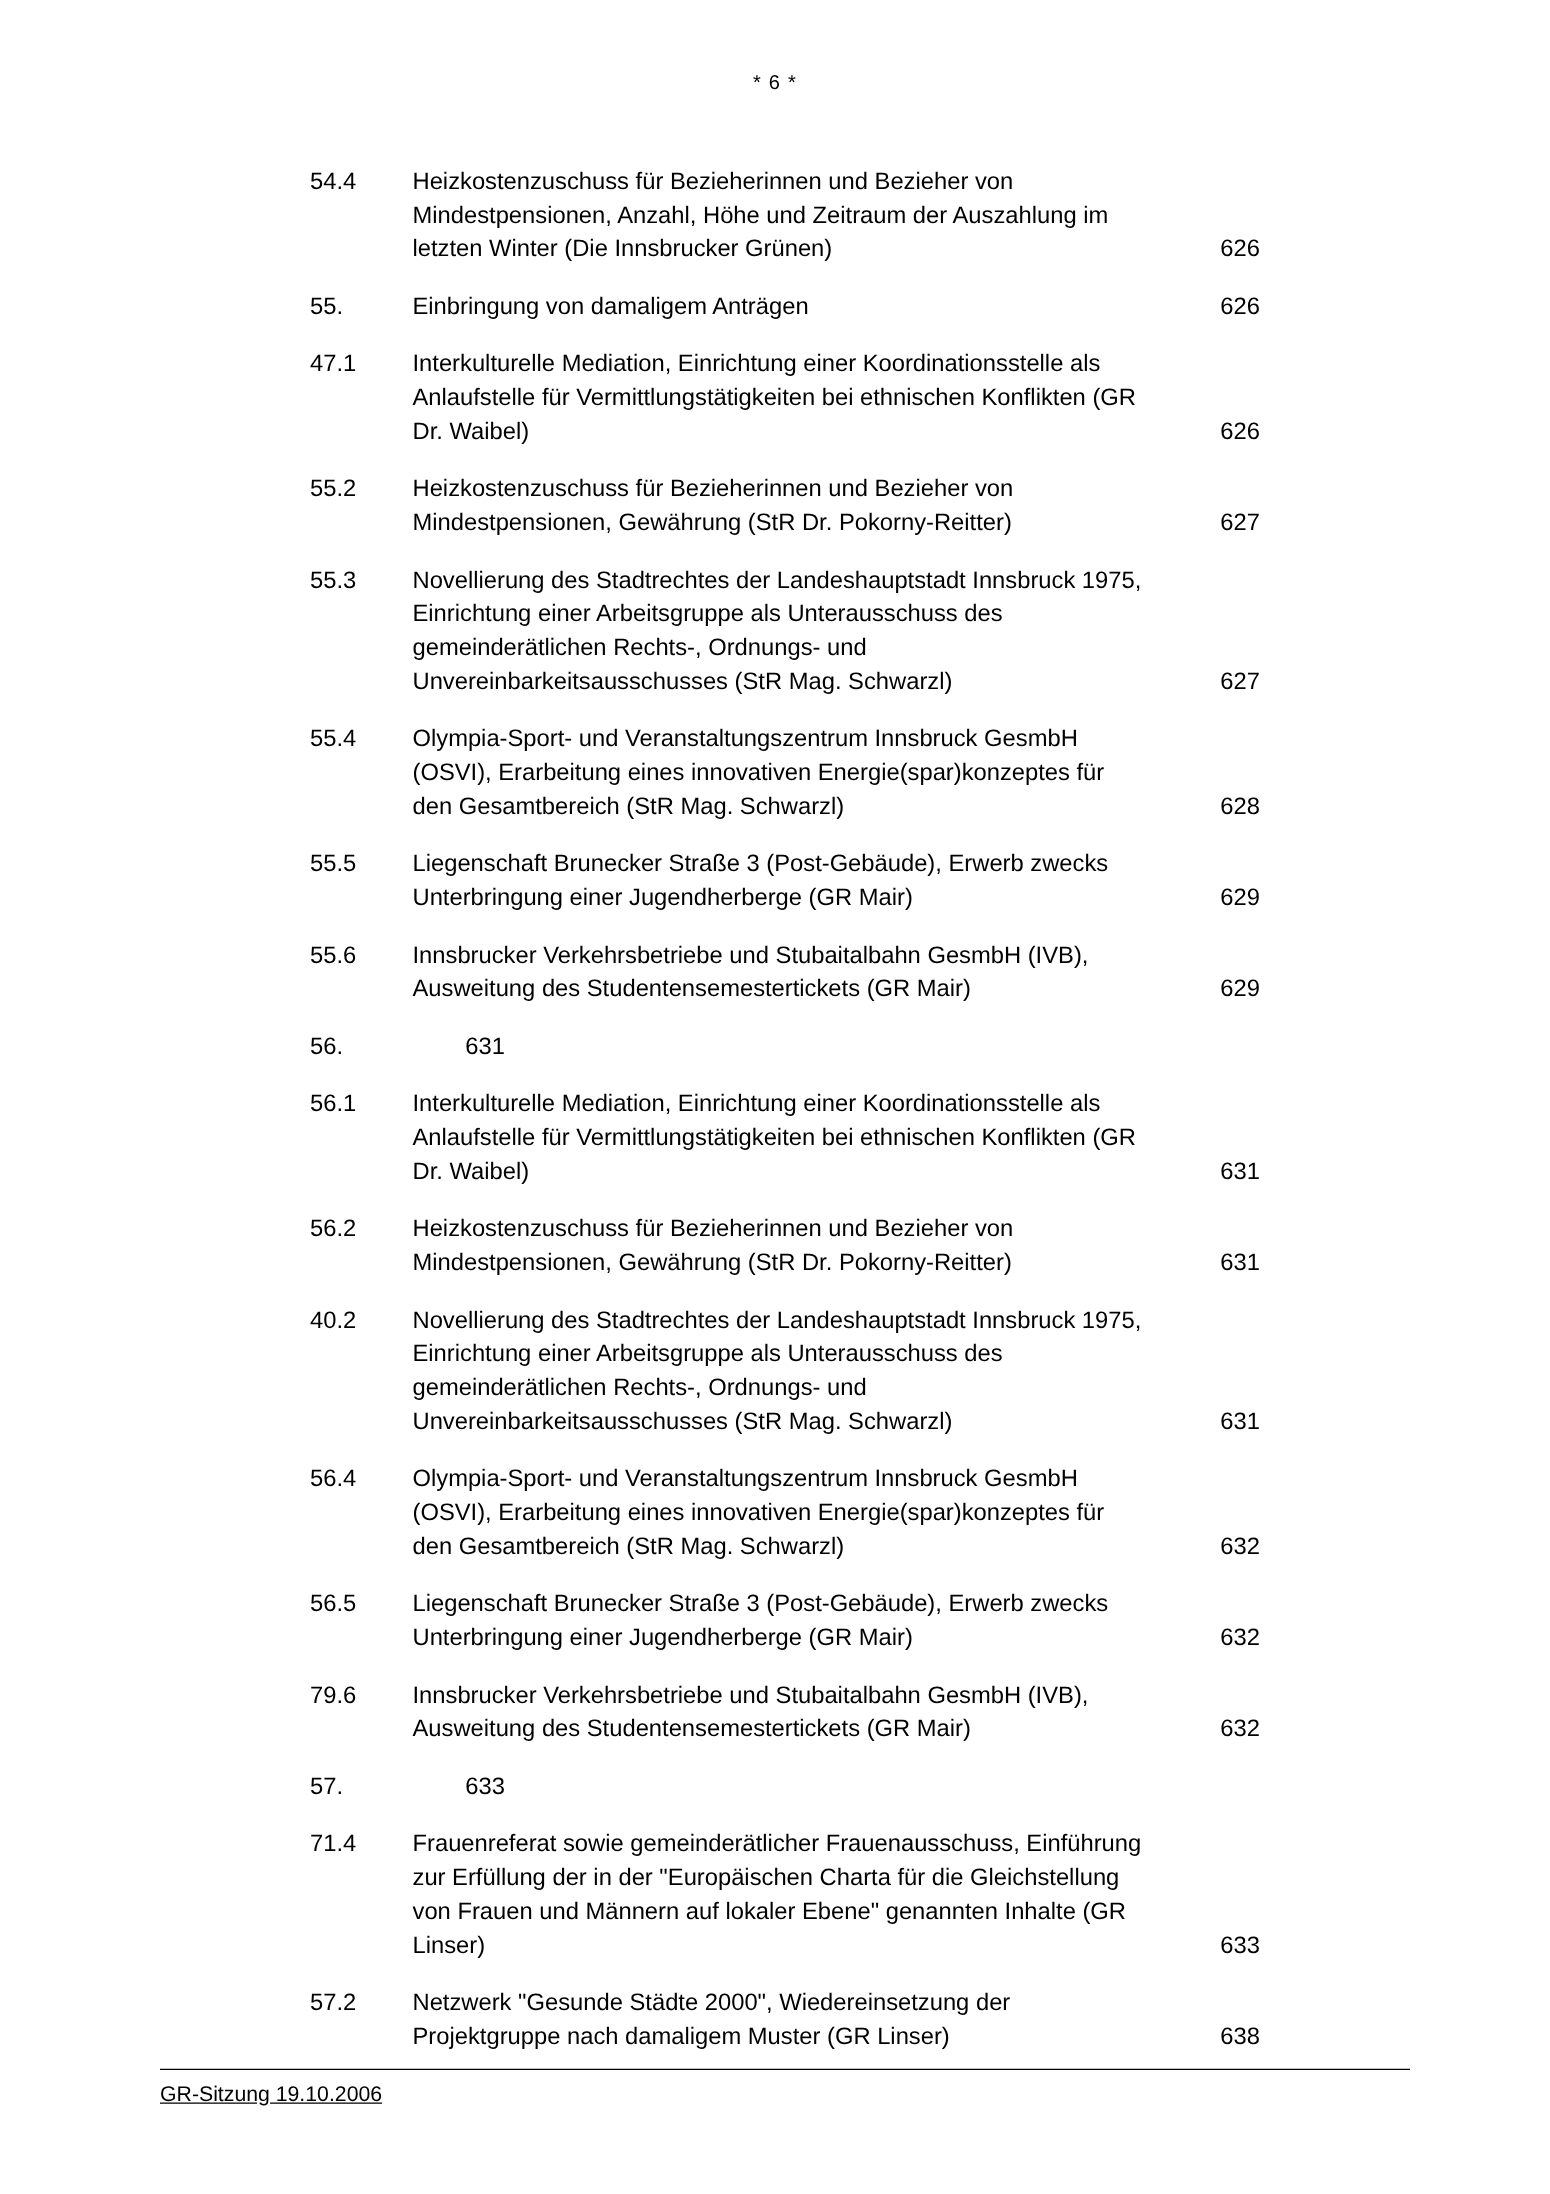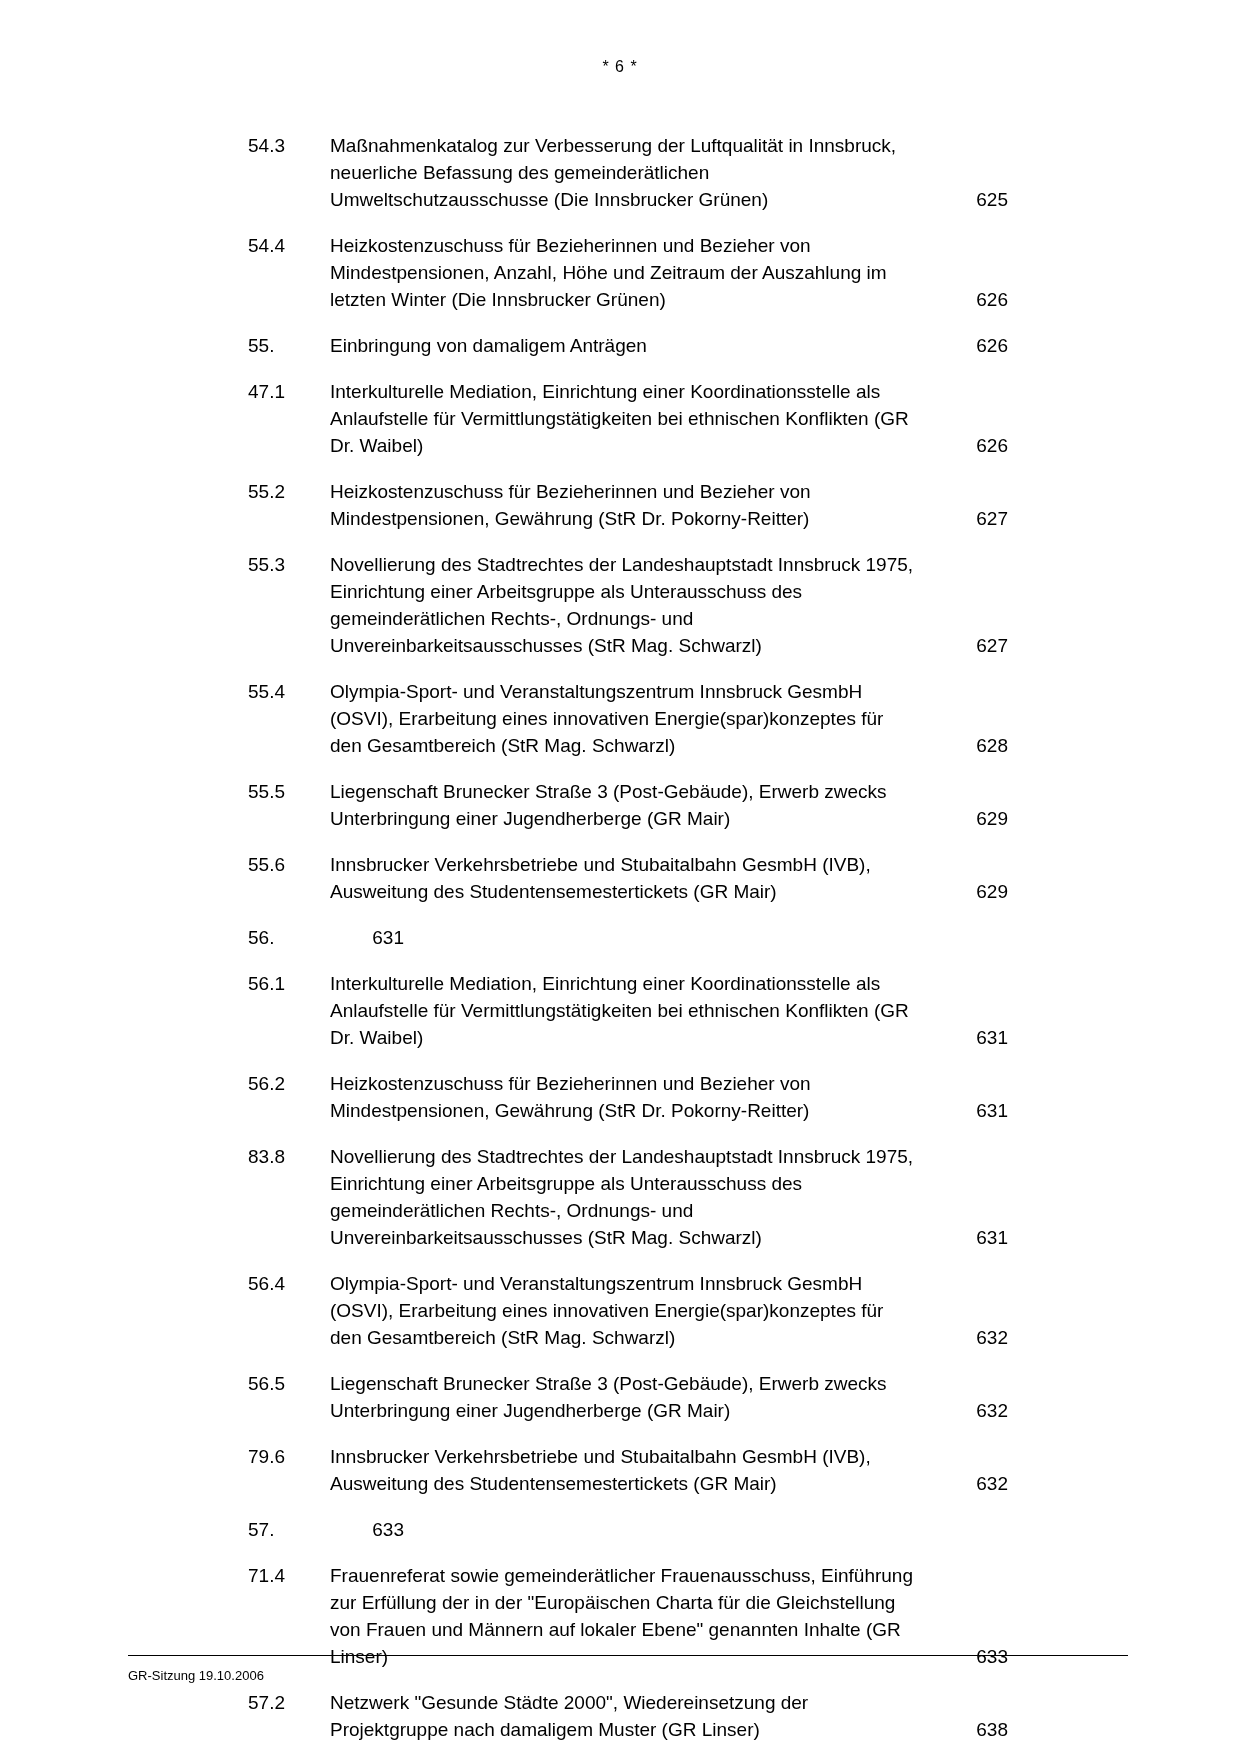--- a/index.html
+++ b/index.html
@@ -66,38 +66,34 @@
     left: 128px;
     right: 112px;
     bottom: 68px;
   }
   .footer-rule {
     border-top: 1px solid #000;
     width: 100%;
     margin-bottom: 9px;
   }
   .footer-text {
-    font-size: 13px;
+    font-size: 17px;
     line-height: 22px;
+    text-decoration: underline;
   }
 </style>
 </head>
 <body>
 
 <div class="page">
 
   <div class="page-header">* 6 *</div>
 
   <div class="toc">
 
-    <div class="toc-row">
-      <div class="toc-num">54.3</div>
-      <div class="toc-title">Maßnahmenkatalog zur Verbesserung der Luftqualität in Innsbruck, neuerliche Befassung des gemeinderätlichen Umweltschutzausschusse (Die Innsbrucker Grünen)</div>
-      <div class="toc-page">625</div>
-    </div>
 
     <div class="toc-row">
       <div class="toc-num">54.4</div>
       <div class="toc-title">Heizkostenzuschuss für Bezieherinnen und Bezieher von Mindestpensionen, Anzahl, Höhe und Zeitraum der Auszahlung im letzten Winter (Die Innsbrucker Grünen)</div>
       <div class="toc-page">626</div>
     </div>
 
     <div class="toc-row">
       <div class="toc-num">55.</div>
       <div class="toc-title">Einbringung von damaligem Anträgen</div>
@@ -151,21 +147,21 @@
       <div class="toc-page">631</div>
     </div>
 
     <div class="toc-row">
       <div class="toc-num">56.2</div>
       <div class="toc-title">Heizkostenzuschuss für Bezieherinnen und Bezieher von Mindestpensionen, Gewährung (StR Dr. Pokorny-Reitter)</div>
       <div class="toc-page">631</div>
     </div>
 
     <div class="toc-row">
-      <div class="toc-num">83.8</div>
+      <div class="toc-num">40.2</div>
       <div class="toc-title">Novellierung des Stadtrechtes der Landeshauptstadt Innsbruck 1975, Einrichtung einer Arbeitsgruppe als Unterausschuss des gemeinderätlichen Rechts-, Ordnungs- und Unvereinbarkeitsausschusses (StR Mag. Schwarzl)</div>
       <div class="toc-page">631</div>
     </div>
 
     <div class="toc-row">
       <div class="toc-num">56.4</div>
       <div class="toc-title">Olympia-Sport- und Veranstaltungszentrum Innsbruck GesmbH (OSVI), Erarbeitung eines innovativen Energie(spar)konzeptes für den Gesamtbereich (StR Mag. Schwarzl)</div>
       <div class="toc-page">632</div>
     </div>
 

